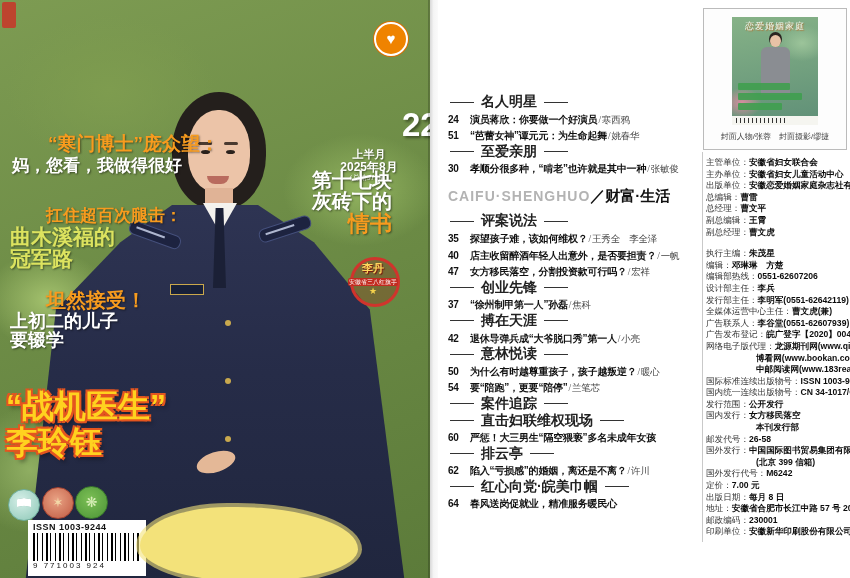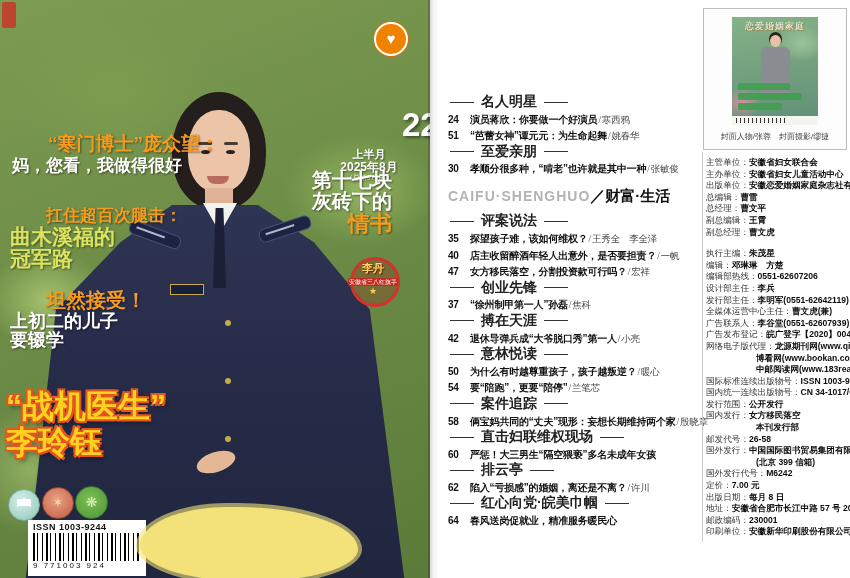--- a/index.html
+++ b/index.html
@@ -306,23 +306,20 @@
           <span class="pg">50</span><span class="ttl">为什么有时越尊重孩子，孩子越叛逆？</span><span class="auth">暖心</span>
         </div>
         <div class="toc-entry">
           <span class="pg">54</span><span class="ttl">要“陪跑”，更要“陪停”</span><span class="auth">兰笔芯</span>
         </div>
         <div class="toc-sec">
           <span class="dash"></span>
           <span>案件追踪</span>
           <span class="dash"></span>
         </div>
-        <div class="toc-entry">
-          <span class="pg">58</span><span class="ttl">俩宝妈共同的“丈夫”现形：妄想长期维持两个家</span><span class="auth">殷晓章</span>
-        </div>
         <div class="toc-sec">
           <span class="dash"></span>
           <span>直击妇联维权现场</span>
           <span class="dash"></span>
         </div>
         <div class="toc-entry">
           <span class="pg">60</span><span class="ttl">严惩！大三男生“隔空猥亵”多名未成年女孩</span>
         </div>
         <div class="toc-sec">
           <span class="dash"></span>

